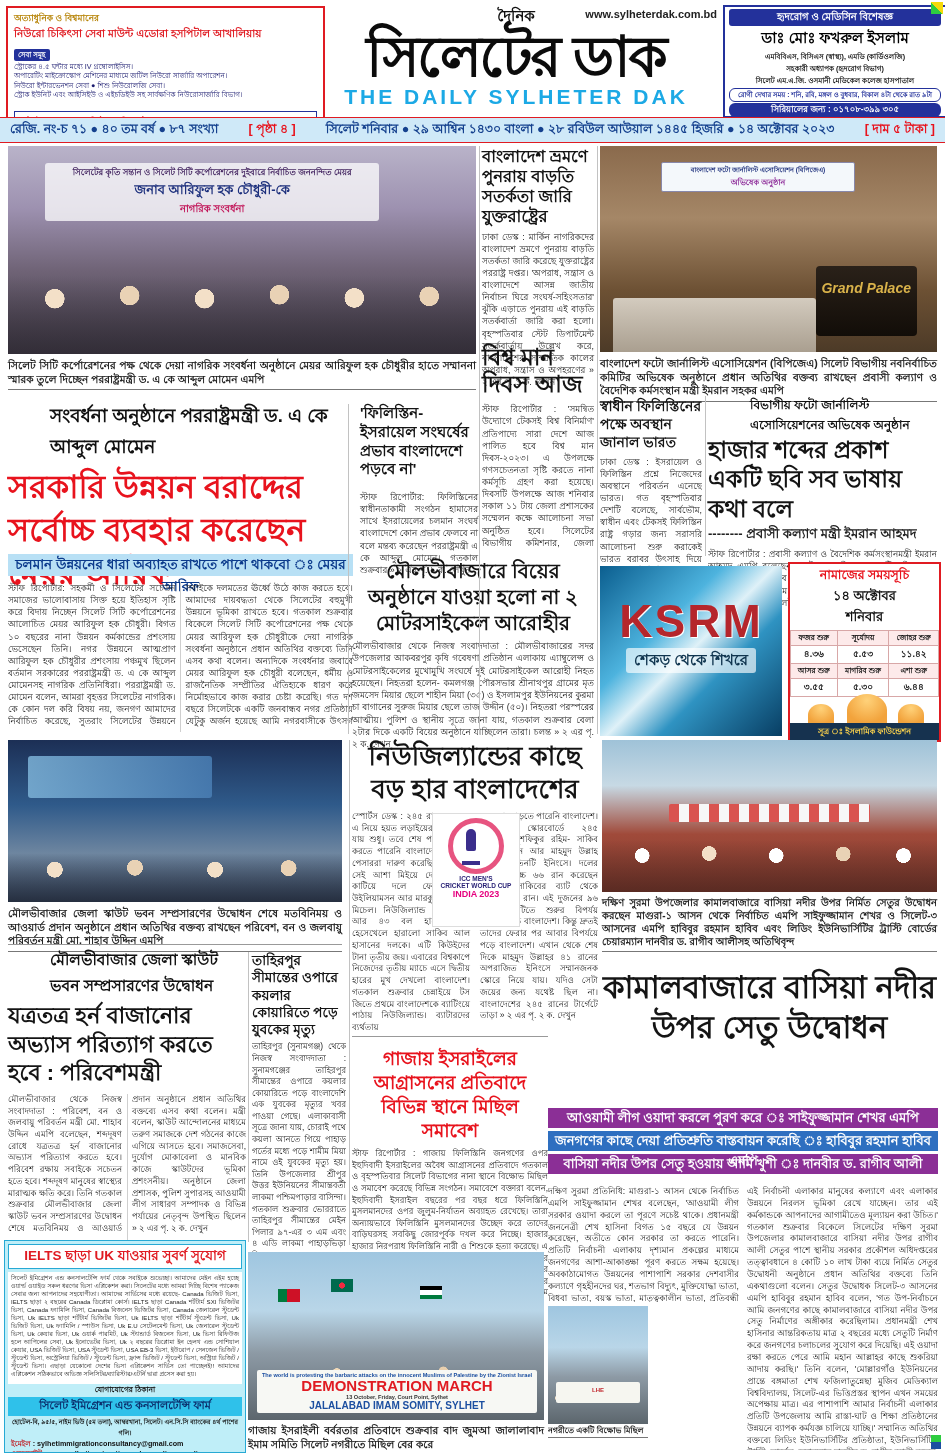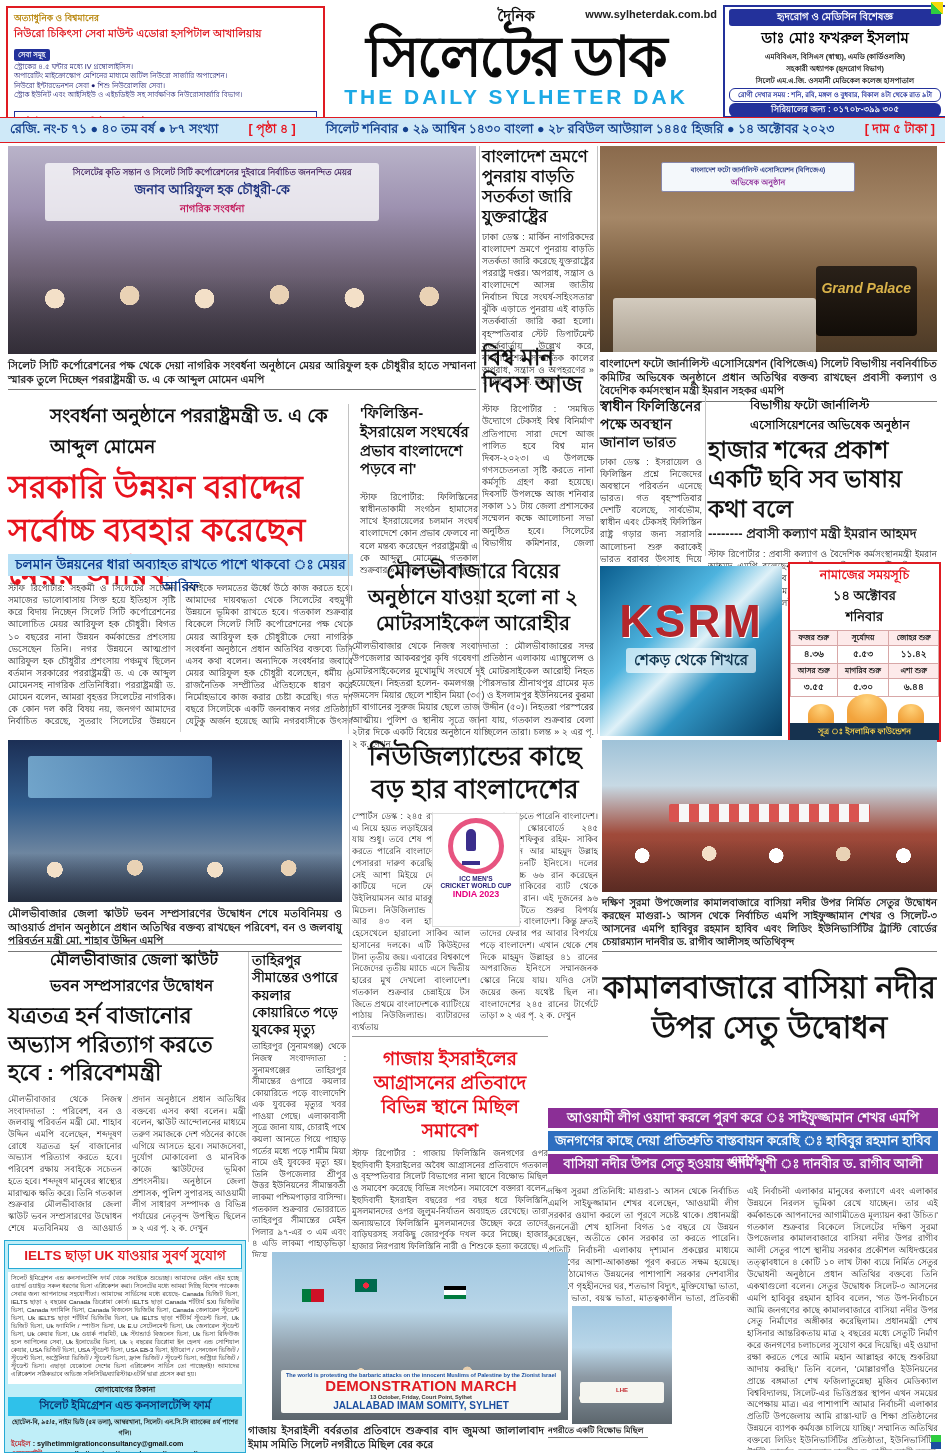--- a/index.html
+++ b/index.html
@@ -37,21 +37,21 @@
   .ring:before{content:"";position:absolute;left:13px;top:6px;width:10px;height:22px;
         background:#3b2e8c;border-radius:5px 5px 2px 2px;}
   .ring:after{content:"";position:absolute;left:9px;bottom:4px;width:18px;height:4px;background:#3b2e8c;}
   .flag{position:absolute;width:22px;height:13px;}
   .crowd{background:
      radial-gradient(circle 5px at 12% 78%,#f7e7cf 90%,transparent),
      radial-gradient(circle 5px at 30% 72%,#f1d9b8 90%,transparent),
      radial-gradient(circle 5px at 48% 76%,#f7e7cf 90%,transparent),
      radial-gradient(circle 5px at 66% 71%,#e8cfae 90%,transparent),
      radial-gradient(circle 5px at 84% 77%,#f7e7cf 90%,transparent),
-     linear-gradient(180deg,#9fc6e0 0%,#b9d6e8 35%,#8d9aa5 60%,#5c666d 100%); margin-left: 24px;}
+     linear-gradient(180deg,#9fc6e0 0%,#b9d6e8 35%,#8d9aa5 60%,#5c666d 100%);}
 </style>
 </head>
 <body>
 
 <div id="page">
 
   <div class="abs ad-border-red" style="left:6px;top:6px;width:303px;height:103px;padding:3px 6px;overflow:hidden;">
     <div style="font-size:9px;font-weight:bold;color:#b8860b;">অত্যাধুনিক ও বিশ্বমানের</div>
     <div style="font-size:10.5px;font-weight:bold;color:#e01b22;">নিউরো চিকিৎসা সেবা মাউন্ট এডোরা হসপিটাল আখালিয়ায়</div>
     <div style="display:inline-block;background:#23319b;color:#fff;font-size:7px;font-weight:bold;padding:0 4px;border-radius:2px;margin:1px 0;">সেবা সমূহ</div>

